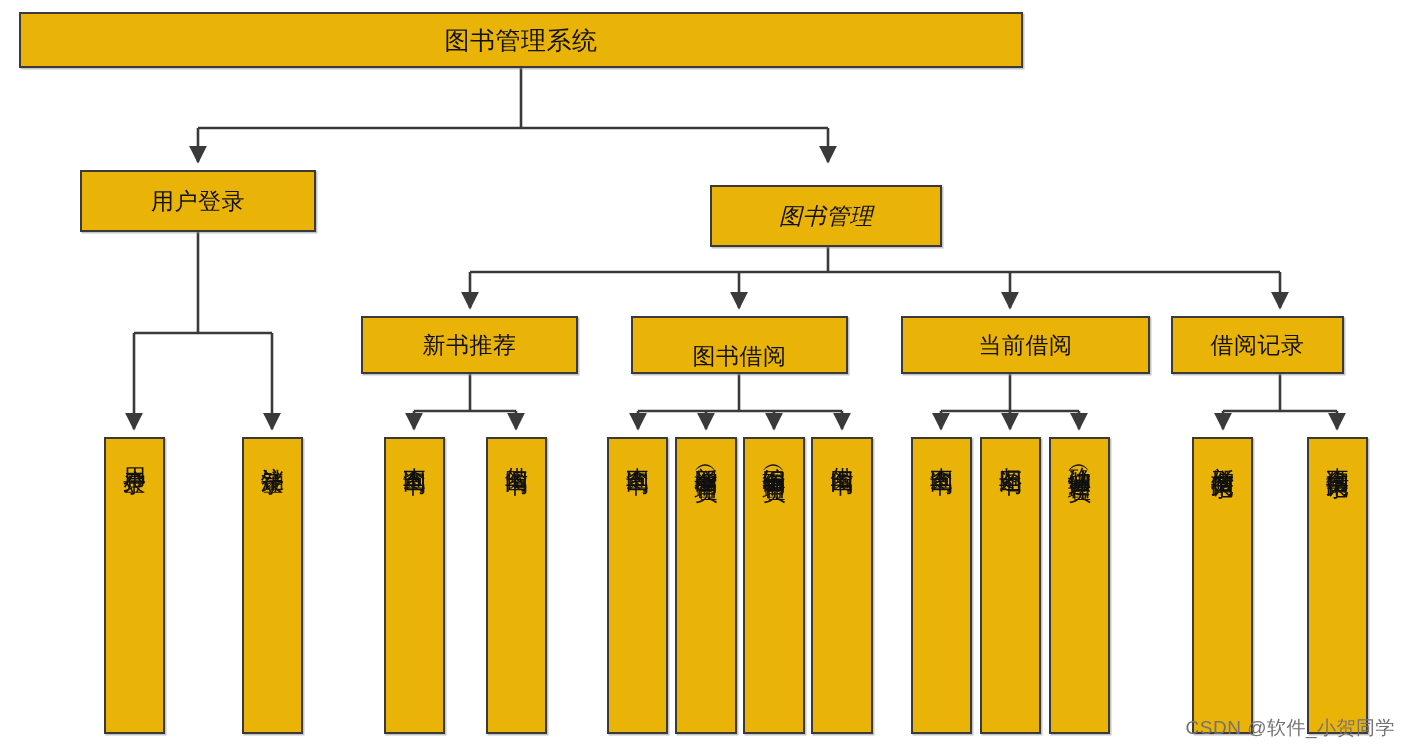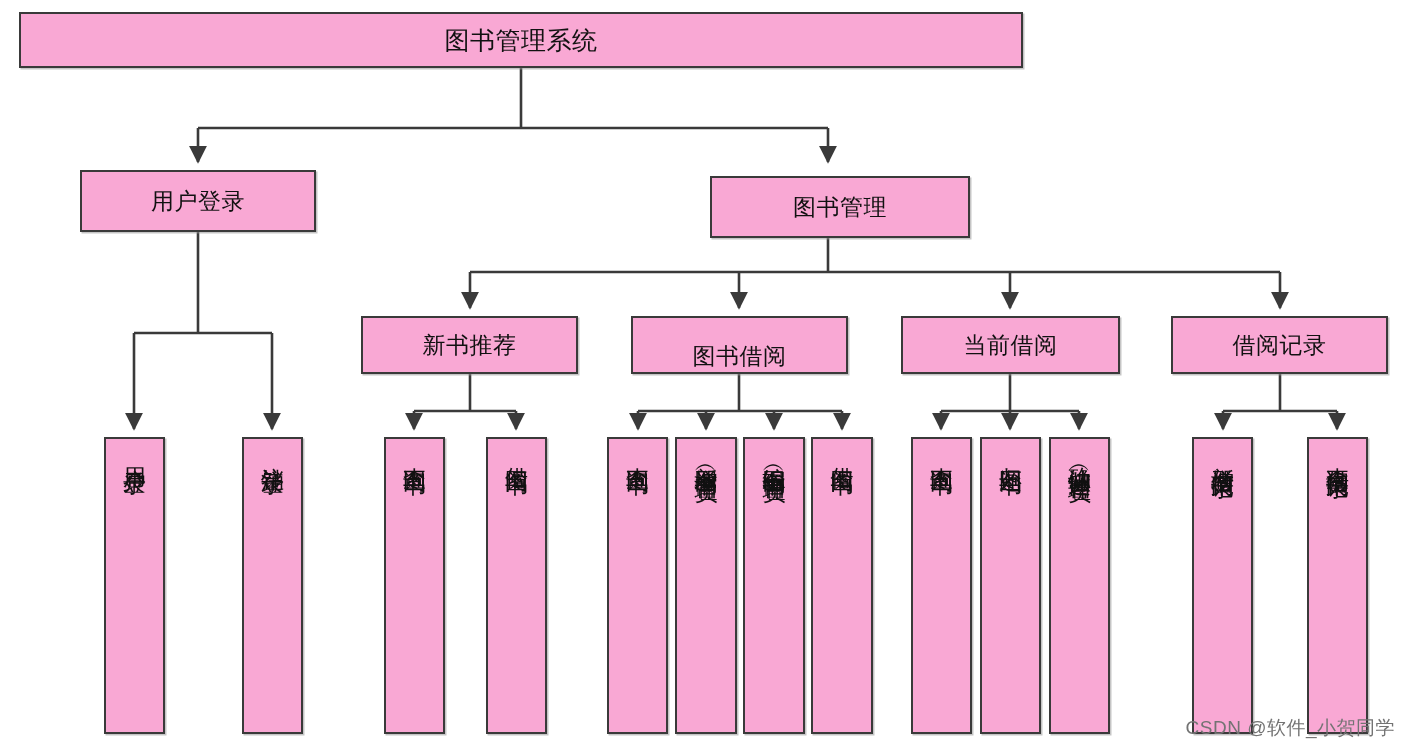--- a/index.html
+++ b/index.html
@@ -22,21 +22,21 @@
     left: 0;
     top: 0;
     width: 1405px;
     height: 747px;
     pointer-events: none;
   }
   .node {
     position: absolute;
     box-sizing: border-box;
     border: 2.5px solid #3a3a3a;
-    background: #f9a8d4;
+    background: #eab308;
     display: flex;
     align-items: center;
     justify-content: center;
     color: #111111;
     box-shadow: 1.5px 1.5px 0 rgba(150,150,150,0.55);
   }
   .node .lbl {
     display: block;
     text-align: center;
     letter-spacing: 0.5px;
@@ -126,34 +126,34 @@
     </g>
   </svg>
 
   <div class="node node-root" style="left:19px; top:12px; width:1004px; height:56px;">
     <span class="lbl">图书管理系统</span>
   </div>
 
   <div class="node node-l2" style="left:80px; top:170px; width:236px; height:62px;">
     <span class="lbl">用户登录</span>
   </div>
-  <div class="node node-l2" style="left:710px; top:176px; width:260px; height:62px;">
+  <div class="node node-l2" style="left:710px; top:185px; width:232px; height:62px;font-style:italic;">
     <span class="lbl">图书管理</span>
   </div>
 
   <div class="node node-l3" style="left:361px; top:316px; width:217px; height:58px;align-items:center;">
     <span class="lbl">新书推荐</span>
   </div>
   <div class="node node-l3" style="left:631px; top:316px; width:217px; height:58px;align-items:flex-end;">
     <span class="lbl">图书借阅</span>
   </div>
-  <div class="node node-l3" style="left:901px; top:316px; width:219px; height:58px;">
+  <div class="node node-l3" style="left:901px; top:316px; width:249px; height:58px;">
     <span class="lbl">当前借阅</span>
   </div>
-  <div class="node node-l3" style="left:1171px; top:316px; width:217px; height:58px;">
+  <div class="node node-l3" style="left:1171px; top:316px; width:173px; height:58px;">
     <span class="lbl">借阅记录</span>
   </div>
 
   <div class="node node-leaf" style="left:104px; top:437px; width:61px; height:297px;">
     <span class="lbl">用户登录</span>
   </div>
   <div class="node node-leaf" style="left:242px; top:437px; width:61px; height:297px;">
     <span class="lbl">注销登录</span>
   </div>
 

